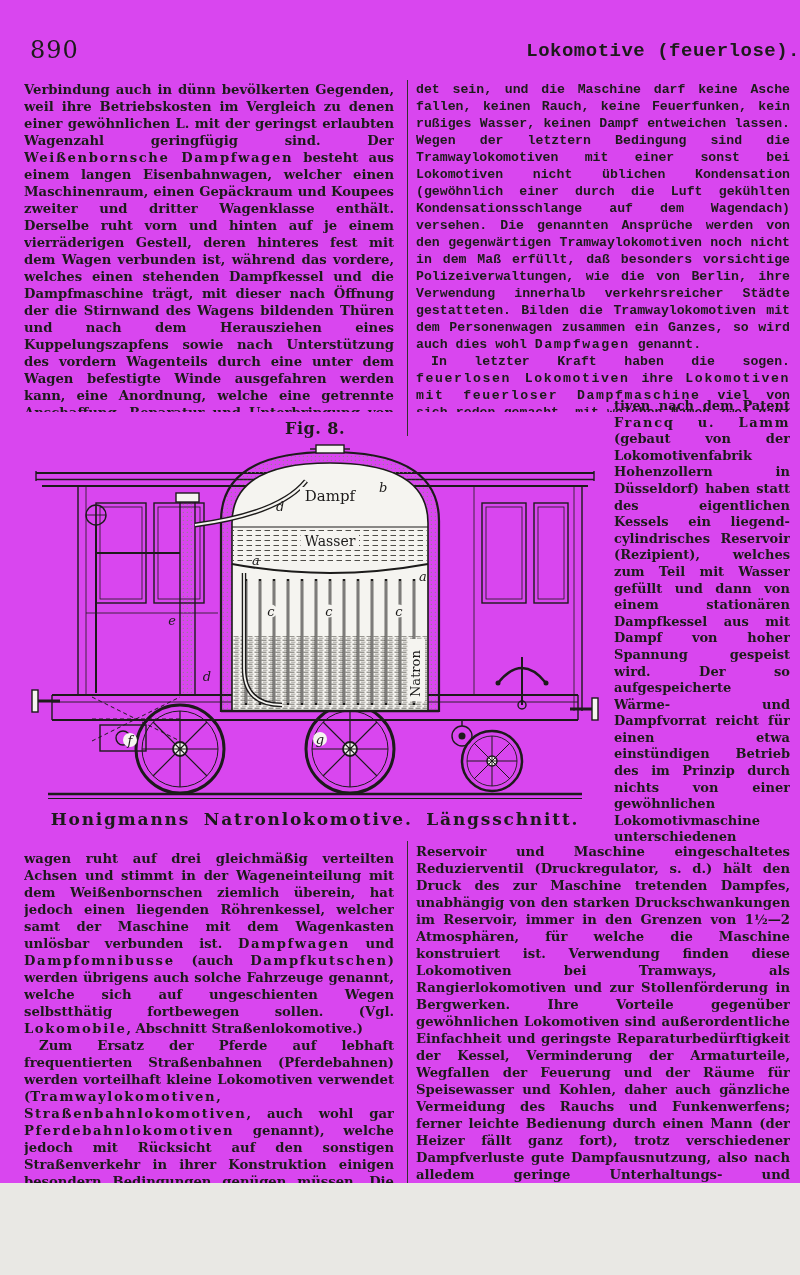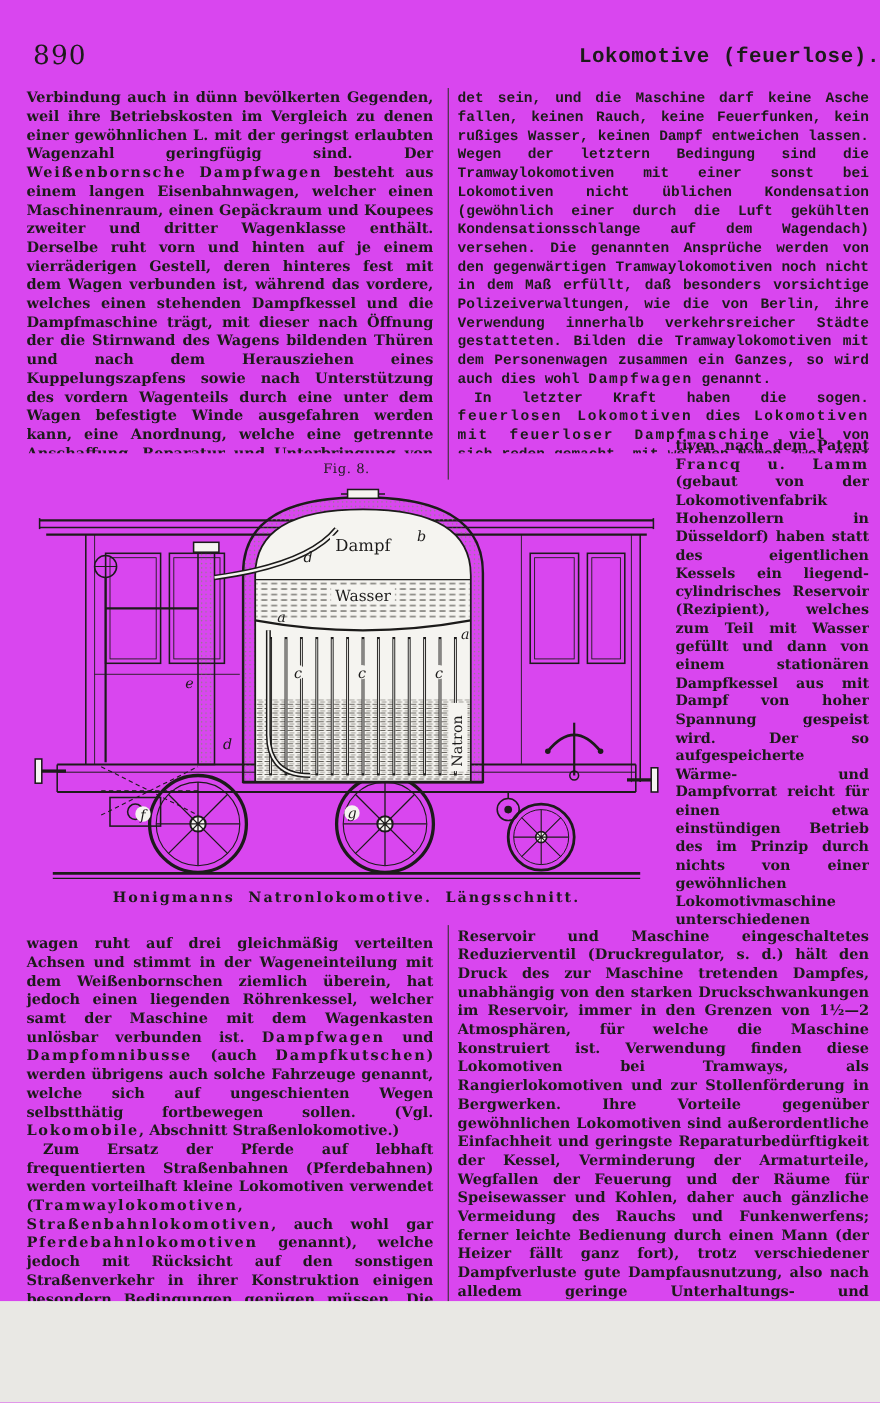--- a/index.html
+++ b/index.html
@@ -16,22 +16,22 @@
   .narrow{font-size:13px;line-height:16.6px;}
   #colUL{left:24px;top:81px;width:370px;height:331px;}
   #colUR{left:416px;top:81px;width:374px;height:331px;font-family:Liberation Mono, monospace;}
   #colNR{left:614px;top:398px;width:176px;height:449px;}
   #colLL{left:24px;top:850px;width:370px;height:409px;}
   #colLR{left:416px;top:843px;width:374px;height:409px;}
   .divider{position:absolute;left:407px;width:1px;background:#33312e;}
   .divider-top{top:80px;height:356px;}
   .divider-bottom{top:841px;height:412px;}
   .figwrap{position:absolute;left:30px;top:419px;width:570px;}
-  .figlabel{text-align:center;font-size:12px;font-weight:normal;height:24px;letter-spacing:.5px;}
-  .figcaption{text-align:center;font-size:13px;font-weight:bold;
+  .figlabel{text-align:center;font-size:16px;font-weight:bold;height:24px;letter-spacing:.5px;}
+  .figcaption{text-align:center;font-size:17px;font-weight:bold;
               letter-spacing:1.8px;word-spacing:6px;margin-top:4px;}
   .scan-artifact{position:absolute;left:0;top:1205px;width:5px;height:22px;
                  background:#6b6a66;border-radius:2px;opacity:.7;}
   svg text{font-family:"DejaVu Serif",serif;}
 </style>
 </head>
 <body>
 
 <div class="page">
 
@@ -39,21 +39,21 @@
   <div class="title">Lokomotive (feuerlose).</div>
 
   <div class="divider divider-top"></div>
   <div class="divider divider-bottom"></div>
 
   <div id="colUL" class="col main" lang="de">
       <p><span>Verbindung auch in dünn bevölkerten Gegenden, weil ihre Betriebskosten im Vergleich zu denen einer gewöhnlichen L. mit der geringst erlaubten Wagenzahl geringfügig sind. Der </span><span class="sp">Weißenbornsche Dampfwagen</span><span> besteht aus einem langen Eisenbahnwagen, welcher einen Maschinenraum, einen Gepäckraum und Koupees zweiter und dritter Wagenklasse enthält. Derselbe ruht vorn und hinten auf je einem vierräderigen Gestell, deren hinteres fest mit dem Wagen verbunden ist, während das vordere, welches einen stehenden Dampfkessel und die Dampfmaschine trägt, mit dieser nach Öffnung der die Stirnwand des Wagens bildenden Thüren und nach dem Herausziehen eines Kuppelungszapfens sowie nach Unterstützung des vordern Wagenteils durch eine unter dem Wagen befestigte Winde ausgefahren werden kann, eine Anordnung, welche eine getrennte Anschaffung, Reparatur und Unterbringung von Wagen und Maschinengestell gestattet. Der </span></p>
     </div>
   <div id="colUR" class="col main" lang="de">
       <p><span>det sein, und die Maschine darf keine Asche fallen, keinen Rauch, keine Feuerfunken, kein rußiges Wasser, keinen Dampf entweichen lassen. Wegen der letztern Bedingung sind die Tramwaylokomotiven mit einer sonst bei Lokomotiven nicht üblichen Kondensation (gewöhnlich einer durch die Luft gekühlten Kondensationsschlange auf dem Wagendach) versehen. Die genannten Ansprüche werden von den gegenwärtigen Tramwaylokomotiven noch nicht in dem Maß erfüllt, daß besonders vorsichtige Polizeiverwaltungen, wie die von Berlin, ihre Verwendung innerhalb verkehrsreicher Städte gestatteten. Bilden die Tramwaylokomotiven mit dem Personenwagen zusammen ein Ganzes, so wird auch dies wohl </span><span class="sp">Dampfwagen</span><span> genannt.</span></p>
-      <p class="ind"><span>In letzter Kraft haben die sogen. </span><span class="sp">feuerlosen Lokomotiven</span><span> dies </span><span class="sp">Lokomotiven mit feuerloser Dampfmaschine</span><span> viel von sich reden gemacht, mit welchen Namen zwei ganz verschiedene Lokomotivsysteme belegt werden. Die </span></p>
+      <p class="ind"><span>In letzter Kraft haben die sogen. </span><span class="sp">feuerlosen Lokomotiven</span><span> ihre </span><span class="sp">Lokomotiven mit feuerloser Dampfmaschine</span><span> viel von sich reden gemacht, mit welchen Namen zwei ganz verschiedene Lokomotivsysteme belegt werden. Die </span></p>
     </div>
   <div id="colNR" class="col narrow" lang="de">
       <p><span>tiven nach dem Patent </span><span class="sp">Francq u. Lamm</span><span> (gebaut von der Lokomotivenfabrik Hohenzollern in Düsseldorf) haben statt des eigentlichen Kessels ein liegend-cylindrisches Reservoir (Rezipient), welches zum Teil mit Wasser gefüllt und dann von einem stationären Dampfkessel aus mit Dampf von hoher Spannung gespeist wird. Der so aufgespeicherte Wärme- und Dampfvorrat reicht für einen etwa einstündigen Betrieb des im Prinzip durch nichts von einer gewöhnlichen Lokomotivmaschine unterschiedenen Motors aus, worauf die L. zum Kesselhaus fahren und eine neue Dampffüllung aufnehmen muß. Ein zwischen</span></p>
     </div>
   <div id="colLL" class="col main" lang="de">
       <p><span>wagen ruht auf drei gleichmäßig verteilten Achsen und stimmt in der Wageneinteilung mit dem Weißenbornschen ziemlich überein, hat jedoch einen liegenden Röhrenkessel, welcher samt der Maschine mit dem Wagenkasten unlösbar verbunden ist. </span><span class="sp">Dampfwagen</span><span> und </span><span class="sp">Dampfomnibusse</span><span> (auch </span><span class="sp">Dampfkutschen</span><span>) werden übrigens auch solche Fahrzeuge genannt, welche sich auf ungeschienten Wegen selbstthätig fortbewegen sollen. (Vgl. </span><span class="sp">Lokomobile</span><span>, Abschnitt Straßenlokomotive.)</span></p>
       <p class="ind"><span>Zum Ersatz der Pferde auf lebhaft frequentierten Straßenbahnen (Pferdebahnen) werden vorteilhaft kleine Lokomotiven verwendet (</span><span class="sp">Tramwaylokomotiven, Straßenbahnlokomotiven</span><span>, auch wohl gar </span><span class="sp">Pferdebahnlokomotiven</span><span> genannt), welche jedoch mit Rücksicht auf den sonstigen Straßenverkehr in ihrer Konstruktion einigen besondern Bedingungen genügen müssen. Die Maschine muß einen ruhigen Gang haben, darf kein ungewöhnliches Geräusch verursachen und weder die Fahrgäste noch die Anwohner und Passanten der Straße irgendwie belästigen. Bei sehr leichter Bremsbarkeit muß die ganze Erscheinung der L. derart sein, daß begegnende Pferde nicht scheuen; besonders müssen alle sich bewegenden Teile verklei-</span></p>
     </div>
   <div id="colLR" class="col main" lang="de">
       <p><span>Reservoir und Maschine eingeschaltetes Reduzierventil (Druckregulator, s. d.) hält den Druck des zur Maschine tretenden Dampfes, unabhängig von den starken Druckschwankungen im Reservoir, immer in den Grenzen von 1½—2 Atmosphären, für welche die Maschine konstruiert ist. Verwendung finden diese Lokomotiven bei Tramways, als Rangierlokomotiven und zur Stollenförderung in Bergwerken. Ihre Vorteile gegenüber gewöhnlichen Lokomotiven sind außerordentliche Einfachheit und geringste Reparaturbedürftigkeit der Kessel, Verminderung der Armaturteile, Wegfallen der Feuerung und der Räume für Speisewasser und Kohlen, daher auch gänzliche Vermeidung des Rauchs und Funkenwerfens; ferner leichte Bedienung durch einen Mann (der Heizer fällt ganz fort), trotz verschiedener Dampfverluste gute Dampfausnutzung, also nach alledem geringe Unterhaltungs- und Betriebskosten. Die Anschaffungskosten der L. selbst sind gering, doch müssen auch die Kosten für die stationären Kessel berücksichtigt werden. Ein Hauptbedenken gegen die Anwendung dieser Lokomotiven ist darin zu finden, daß sie, sobald durch irgend welche Zwischenfälle die in den Rezipienten aufgespeicherte Kraft vor Erreichung der Füllstation zu Ende geht,</span></p>

